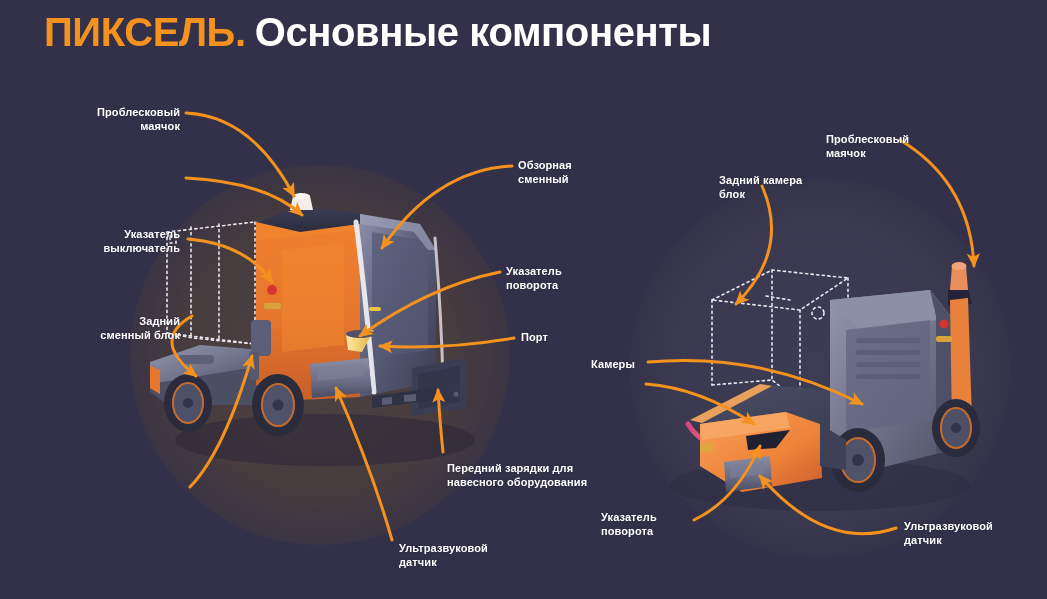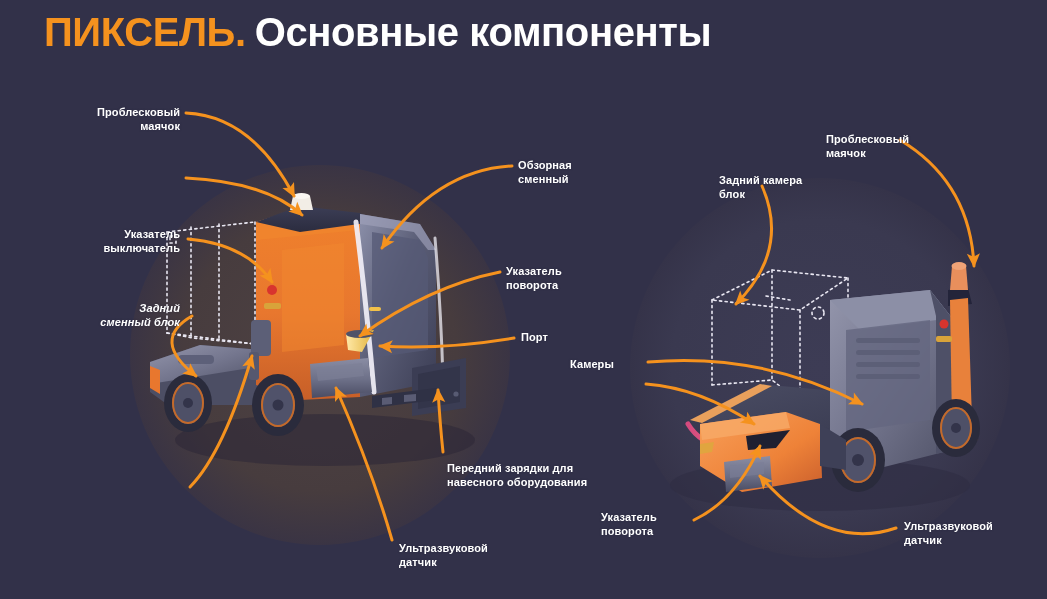--- a/index.html
+++ b/index.html
@@ -270,35 +270,35 @@
   </svg>
 
   <div class="header">
     <span class="brand">ПИКСЕЛЬ.</span><span class="subtitle">Основные компоненты</span>
   </div>
 
   <div class="label r" style="left:84px;top:105px;width:96px;">Проблесковый
 маячок</div>
   <div class="label r" style="left:58px;top:227px;width:122px;">Указатель
 выключатель</div>
-  <div class="label r" style="left:55px;top:301px;width:125px;font-style:italic;">Задний
+  <div class="label r" style="left:55px;top:314px;width:125px;">Задний
 сменный блок</div>
   <div class="label l" style="left:518px;top:158px;width:110px;">Обзорная
 сменный</div>
   <div class="label l" style="left:506px;top:264px;width:110px;">Указатель
 поворота</div>
   <div class="label l" style="left:521px;top:330px;width:110px;">Порт</div>
   <div class="label l" style="left:447px;top:461px;width:180px;">Передний зарядки для
 навесного оборудования</div>
   <div class="label l" style="left:399px;top:541px;width:130px;">Ультразвуковой
 датчик</div>
 
   <div class="label l" style="left:826px;top:132px;width:120px;">Проблесковый
 маячок</div>
   <div class="label l" style="left:719px;top:173px;width:130px;">Задний камера
 блок</div>
-  <div class="label l" style="left:570px;top:357px;width:90px;">Камеры</div>
+  <div class="label l" style="left:591px;top:357px;width:90px;">Камеры</div>
   <div class="label l" style="left:601px;top:510px;width:110px;">Указатель
 поворота</div>
   <div class="label l" style="left:904px;top:519px;width:130px;">Ультразвуковой
 датчик</div>
 
 </div>
 
 </body></html>

